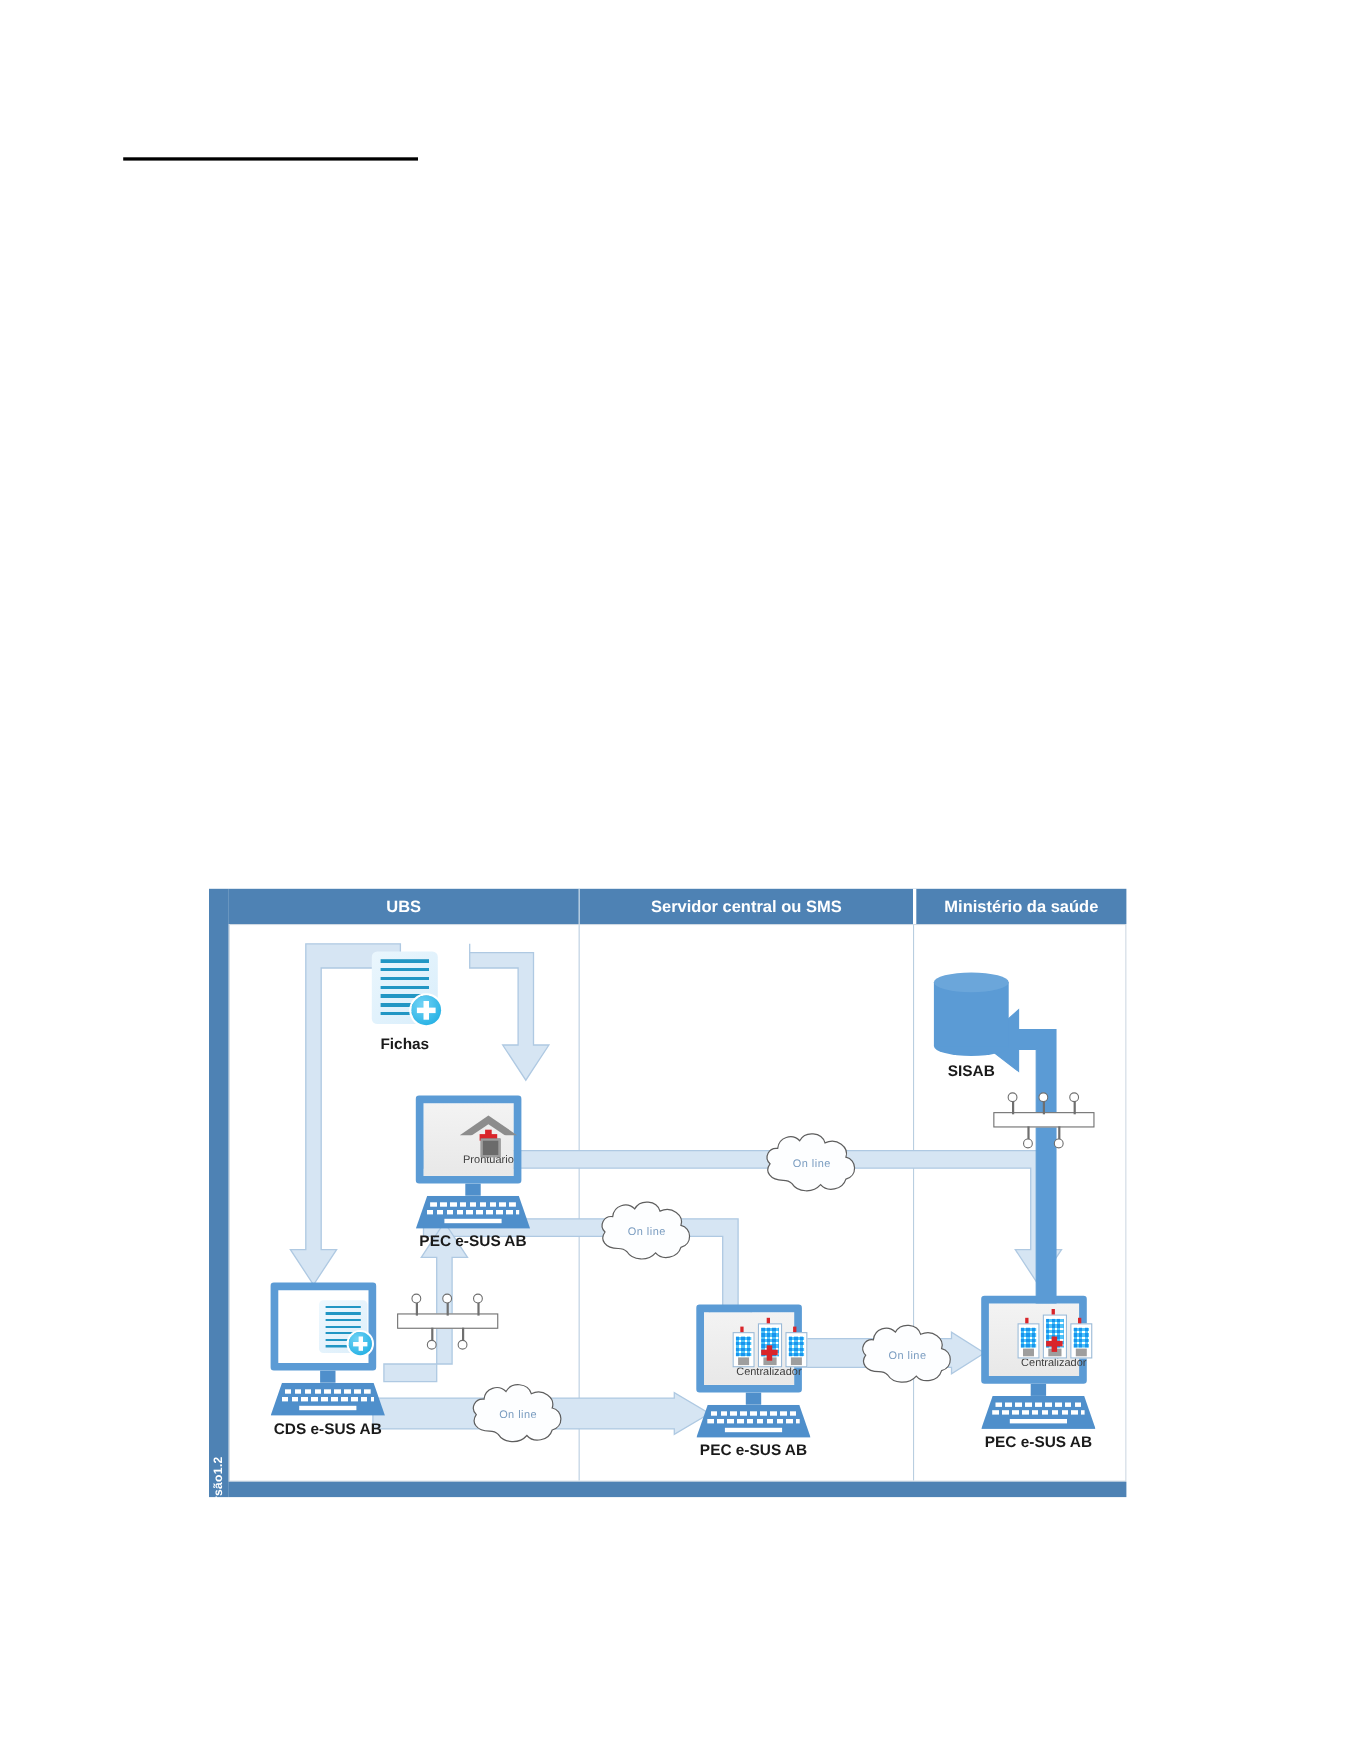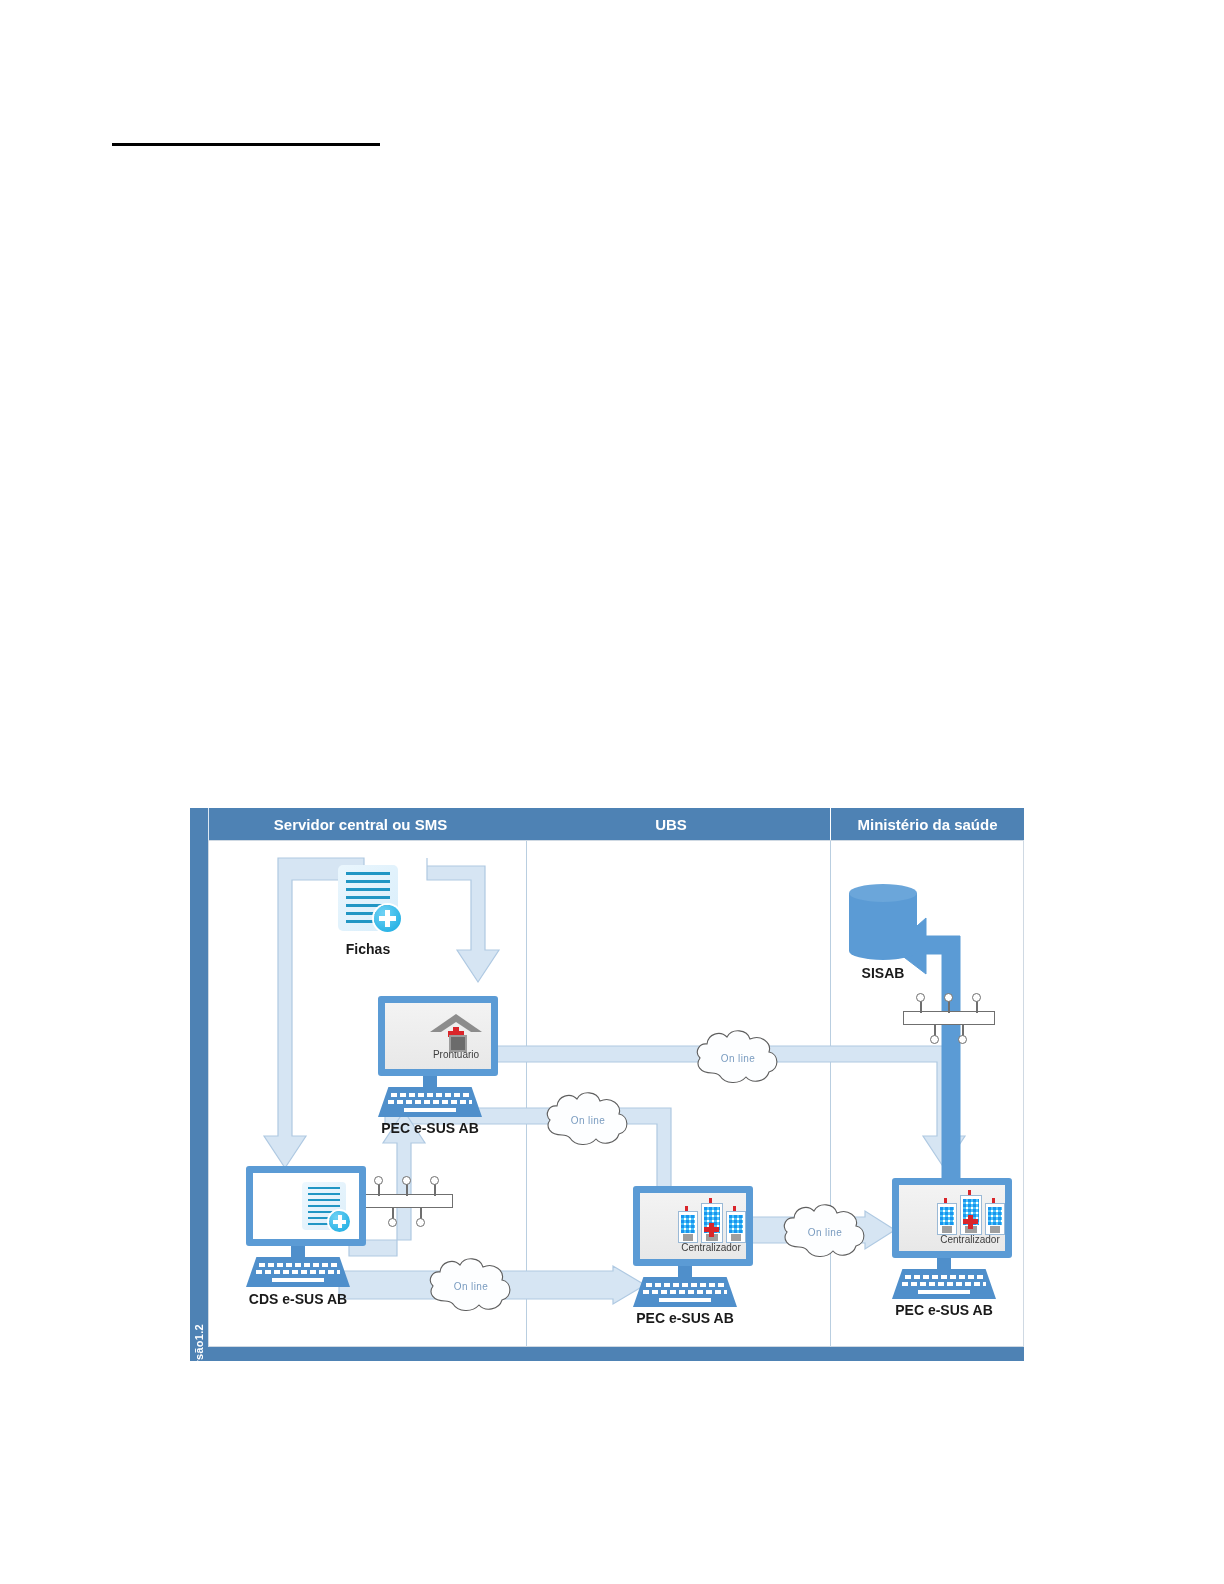--- a/index.html
+++ b/index.html
@@ -40,21 +40,21 @@
     position:absolute;left:18px;top:45px;width:816px;height:32px;
     background:#4E82B4;display:flex;
   }
   .dg-colheads .ch{
     color:#ffffff;font-size:15px;font-weight:bold;
     display:flex;align-items:center;justify-content:center;
     box-sizing:border-box;
   }
   .ch.c1{width:318px;}
   .ch.c2{width:304px;border-left:1px solid #dce8f3;}
-  .ch.c3{width:194px;border-left:1px solid #ffffff;}
+  .ch.c3{width:194px;border-left:3px solid #ffffff;}
 
   .dg-body{
     position:absolute;left:18px;top:77px;width:816px;height:507px;
     background:#ffffff;border:1px solid #cfd9e3;box-sizing:border-box;
     overflow:hidden;
   }
   .dg-bottom{
     position:absolute;left:18px;top:584px;width:816px;height:14px;
     background:#4E82B4;
   }
@@ -67,21 +67,21 @@
 
   
   .lbl{
     position:absolute;color:#1a1a1a;font-size:14px;font-weight:bold;
     white-space:nowrap;text-align:center;
   }
 
   
   .monitor{position:absolute;width:104px;}
   .mon-screen{
-    width:120px;height:80px;box-sizing:border-box;
+    width:96px;height:80px;box-sizing:border-box;
     border:7px solid #5B9BD5;border-radius:3px;background:#ffffff;
     display:flex;flex-direction:column;align-items:center;justify-content:center;
     position:relative;
     padding-left:36px;
   }
   .mon-screen.grey{background:linear-gradient(#f3f3f3,#e8e8e8);}
   .mon-neck{width:14px;height:11px;background:#4F8FCB;margin:0 auto;}
   .mon-base{
     width:104px;height:30px;position:relative;
   }
@@ -194,22 +194,22 @@
 <div class="top-rule"></div>
 
 <div class="diagram">
 
 
   <div class="dg-left-rail">
     <span class="vtext">Versão1.2</span>
   </div>
 
   <div class="dg-colheads">
+    <div class="ch c1">UBS</div>
     <div class="ch c2">Servidor central ou SMS</div>
-    <div class="ch c1">UBS</div>
     <div class="ch c3">Ministério da saúde</div>
   </div>
 
   <div class="dg-body">
 
     <div class="vdiv v1"></div>
     <div class="vdiv v2"></div>
 
     <div class="arrow abs" style="left:55px;top:17px;">
       <svg width="105" height="325" viewBox="0 0 105 325">

